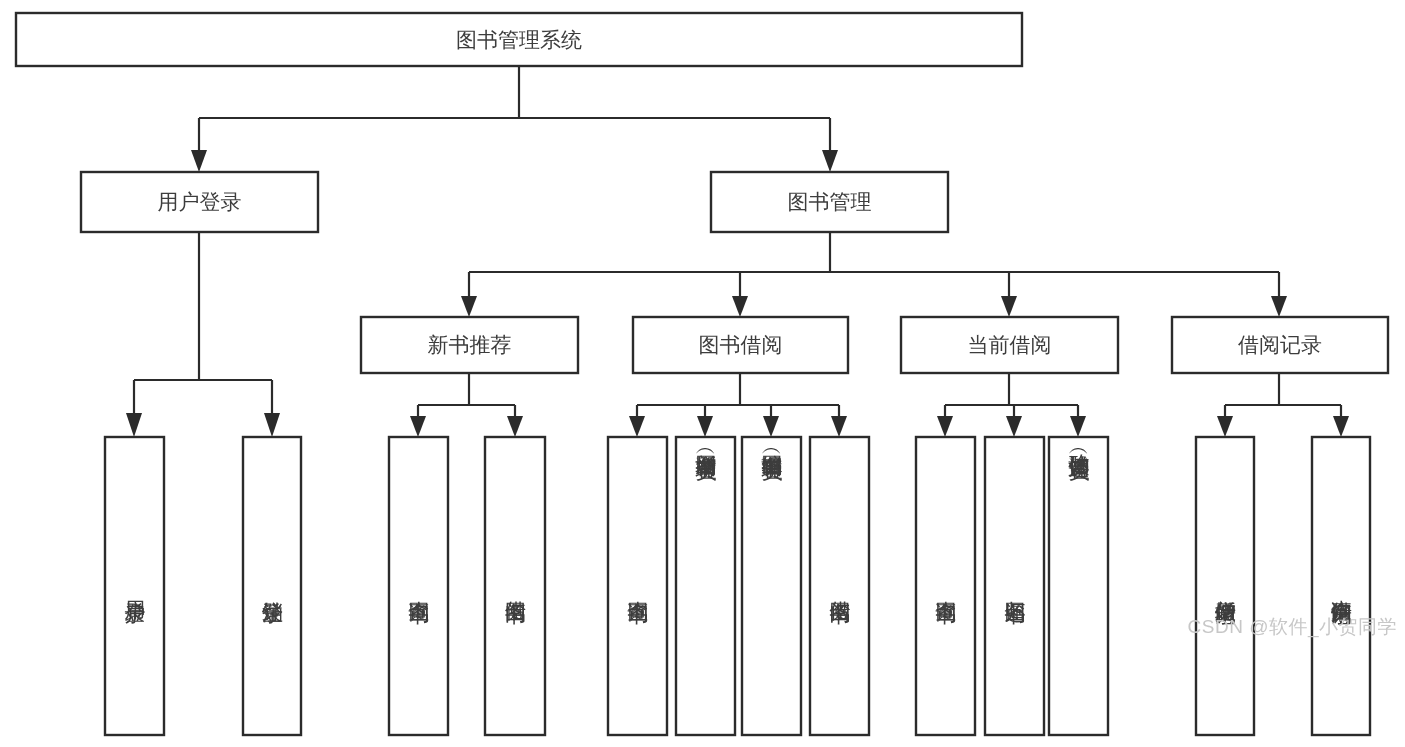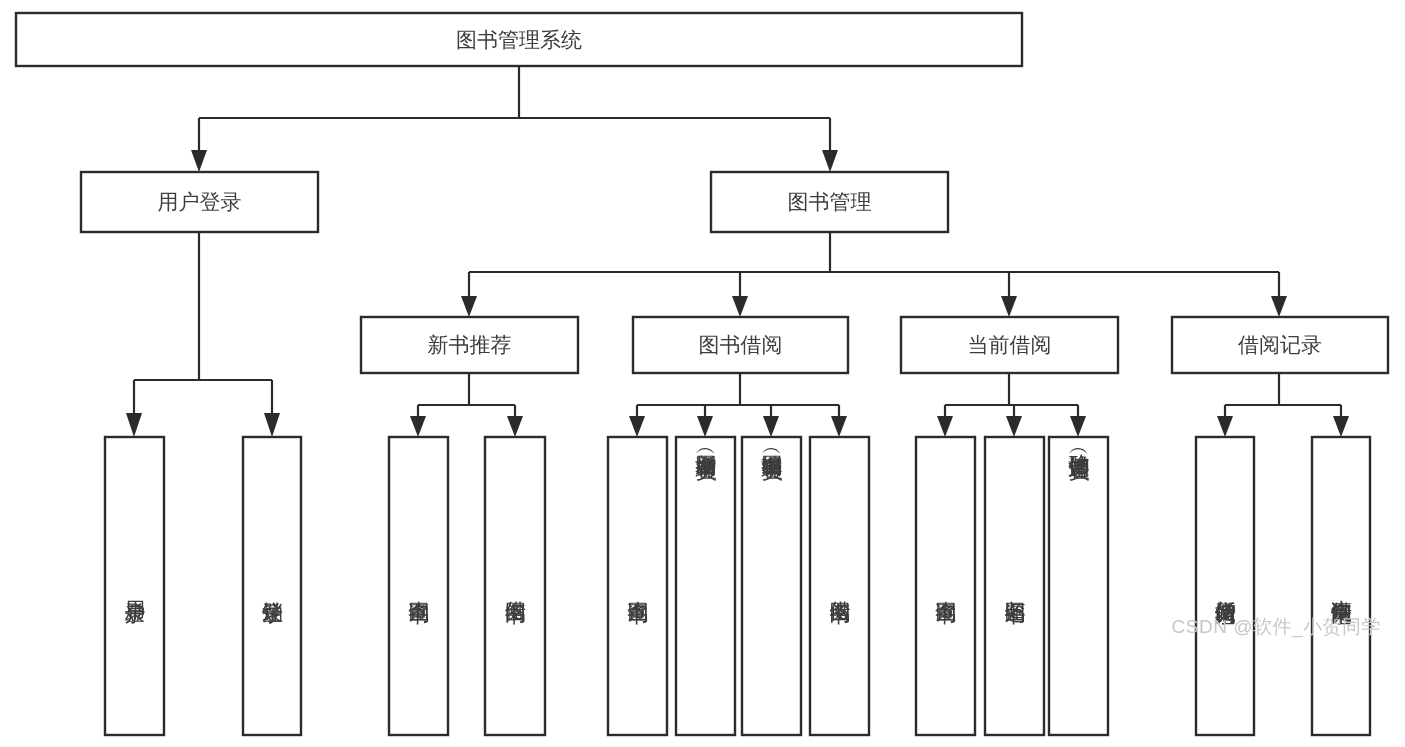--- a/index.html
+++ b/index.html
@@ -65,21 +65,21 @@
     line-height: 1.18;
     color: #3d3d3d;
     writing-mode: vertical-rl;
     text-orientation: upright;
     letter-spacing: 1px;
     white-space: nowrap;
     text-align: center;
   }
   #watermark {
     position: absolute;
-    right: 24px;
+    right: 8px;
     bottom: 8px;
     font-family: "Liberation Sans", "DejaVu Sans", sans-serif;
     font-size: 19px;
     color: #c7c7c7;
     letter-spacing: 0.5px;
     white-space: nowrap;
     user-select: none;
   }
 </style>
 </head>

